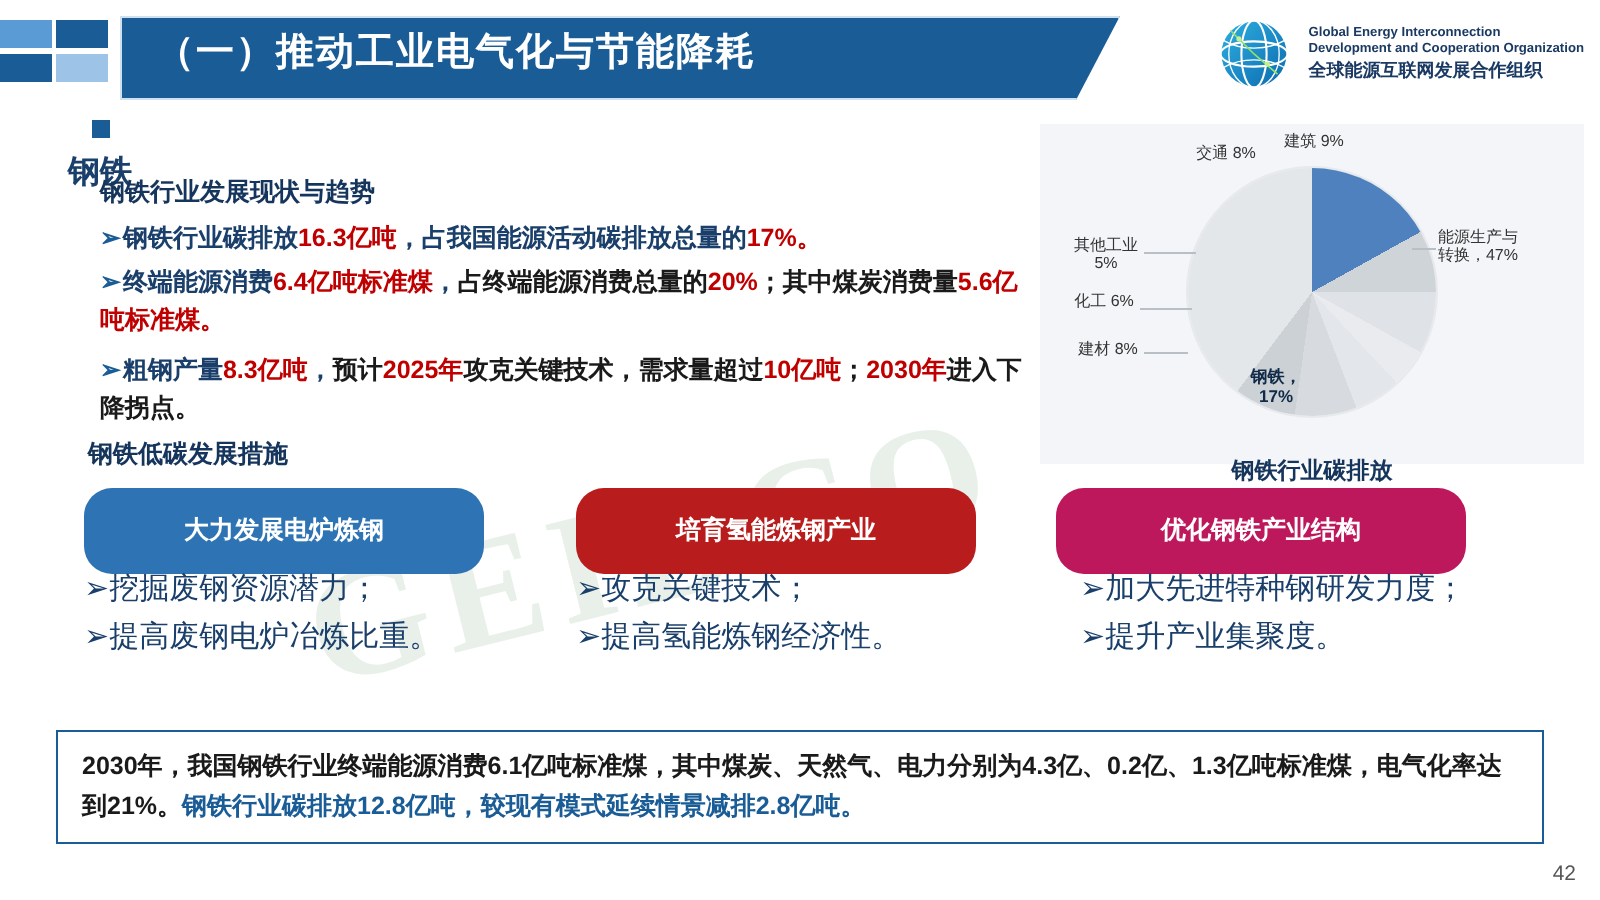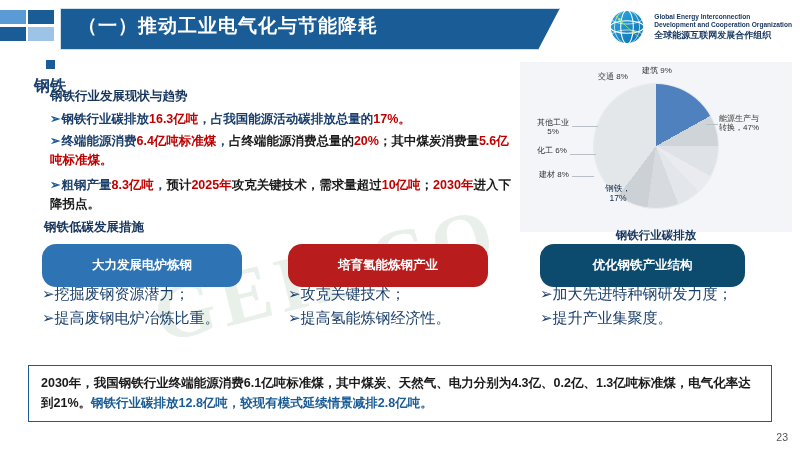--- a/index.html
+++ b/index.html
@@ -192,23 +192,24 @@
   }
   .pie-label {
     position: absolute;
     font-size: 8px;
     color: #333;
     line-height: 1.15;
     text-align: center;
     white-space: pre-line;
   }
   .pie-label.hl {
-    font-weight: normal;
+    font-weight: bold;
     color: #102a47;
     font-size: 8.5px;
+    margin-left: 20px;
   }
   .leader {
     position: absolute;
     background: #b9bfc6;
     height: 1px;
   }
 
   
   .pill {
     position: absolute;
@@ -218,21 +219,21 @@
     color: #ffffff;
     font-size: 12.5px;
     font-weight: bold;
     display: flex;
     align-items: center;
     justify-content: center;
     text-align: center;
   }
   .pill-1 { left: 42px;  width: 200px; background: #2e74b5; }
   .pill-2 { left: 288px; width: 200px; background: #b91c1c; }
-  .pill-3 { left: 540px; width: 205px; background: #0c4a6e; }
+  .pill-3 { left: 528px; width: 205px; background: #be185d; }
 
   .bullet-line {
     position: absolute;
     font-size: 15px;
     font-weight: normal;
     color: #1a3f6b;
     white-space: nowrap;
   }
   .c1a { left: 42px;  top: 285px; }
   .c1b { left: 42px;  top: 309px; }
@@ -359,14 +360,14 @@
   <div class="bullet-line c1b">➢提高废钢电炉冶炼比重。</div>
   <div class="bullet-line c2a">➢攻克关键技术；</div>
   <div class="bullet-line c2b">➢提高氢能炼钢经济性。</div>
   <div class="bullet-line c3a">➢加大先进特种钢研发力度；</div>
   <div class="bullet-line c3b">➢提升产业集聚度。</div>
 
   <div class="summary">
     <p><span>2030年，我国钢铁行业终端能源消费6.1亿吨标准煤，其中煤炭、天然气、电力分别为4.3亿、0.2亿、1.3亿吨标准煤，电气化率达到21%。</span><span class="em">钢铁行业碳排放12.8亿吨，较现有模式延续情景减排2.8亿吨。</span></p>
   </div>
 
-  <div class="page-num">23</div>
+  <div class="page-num">42</div>
 </div>
 
 </body></html>

